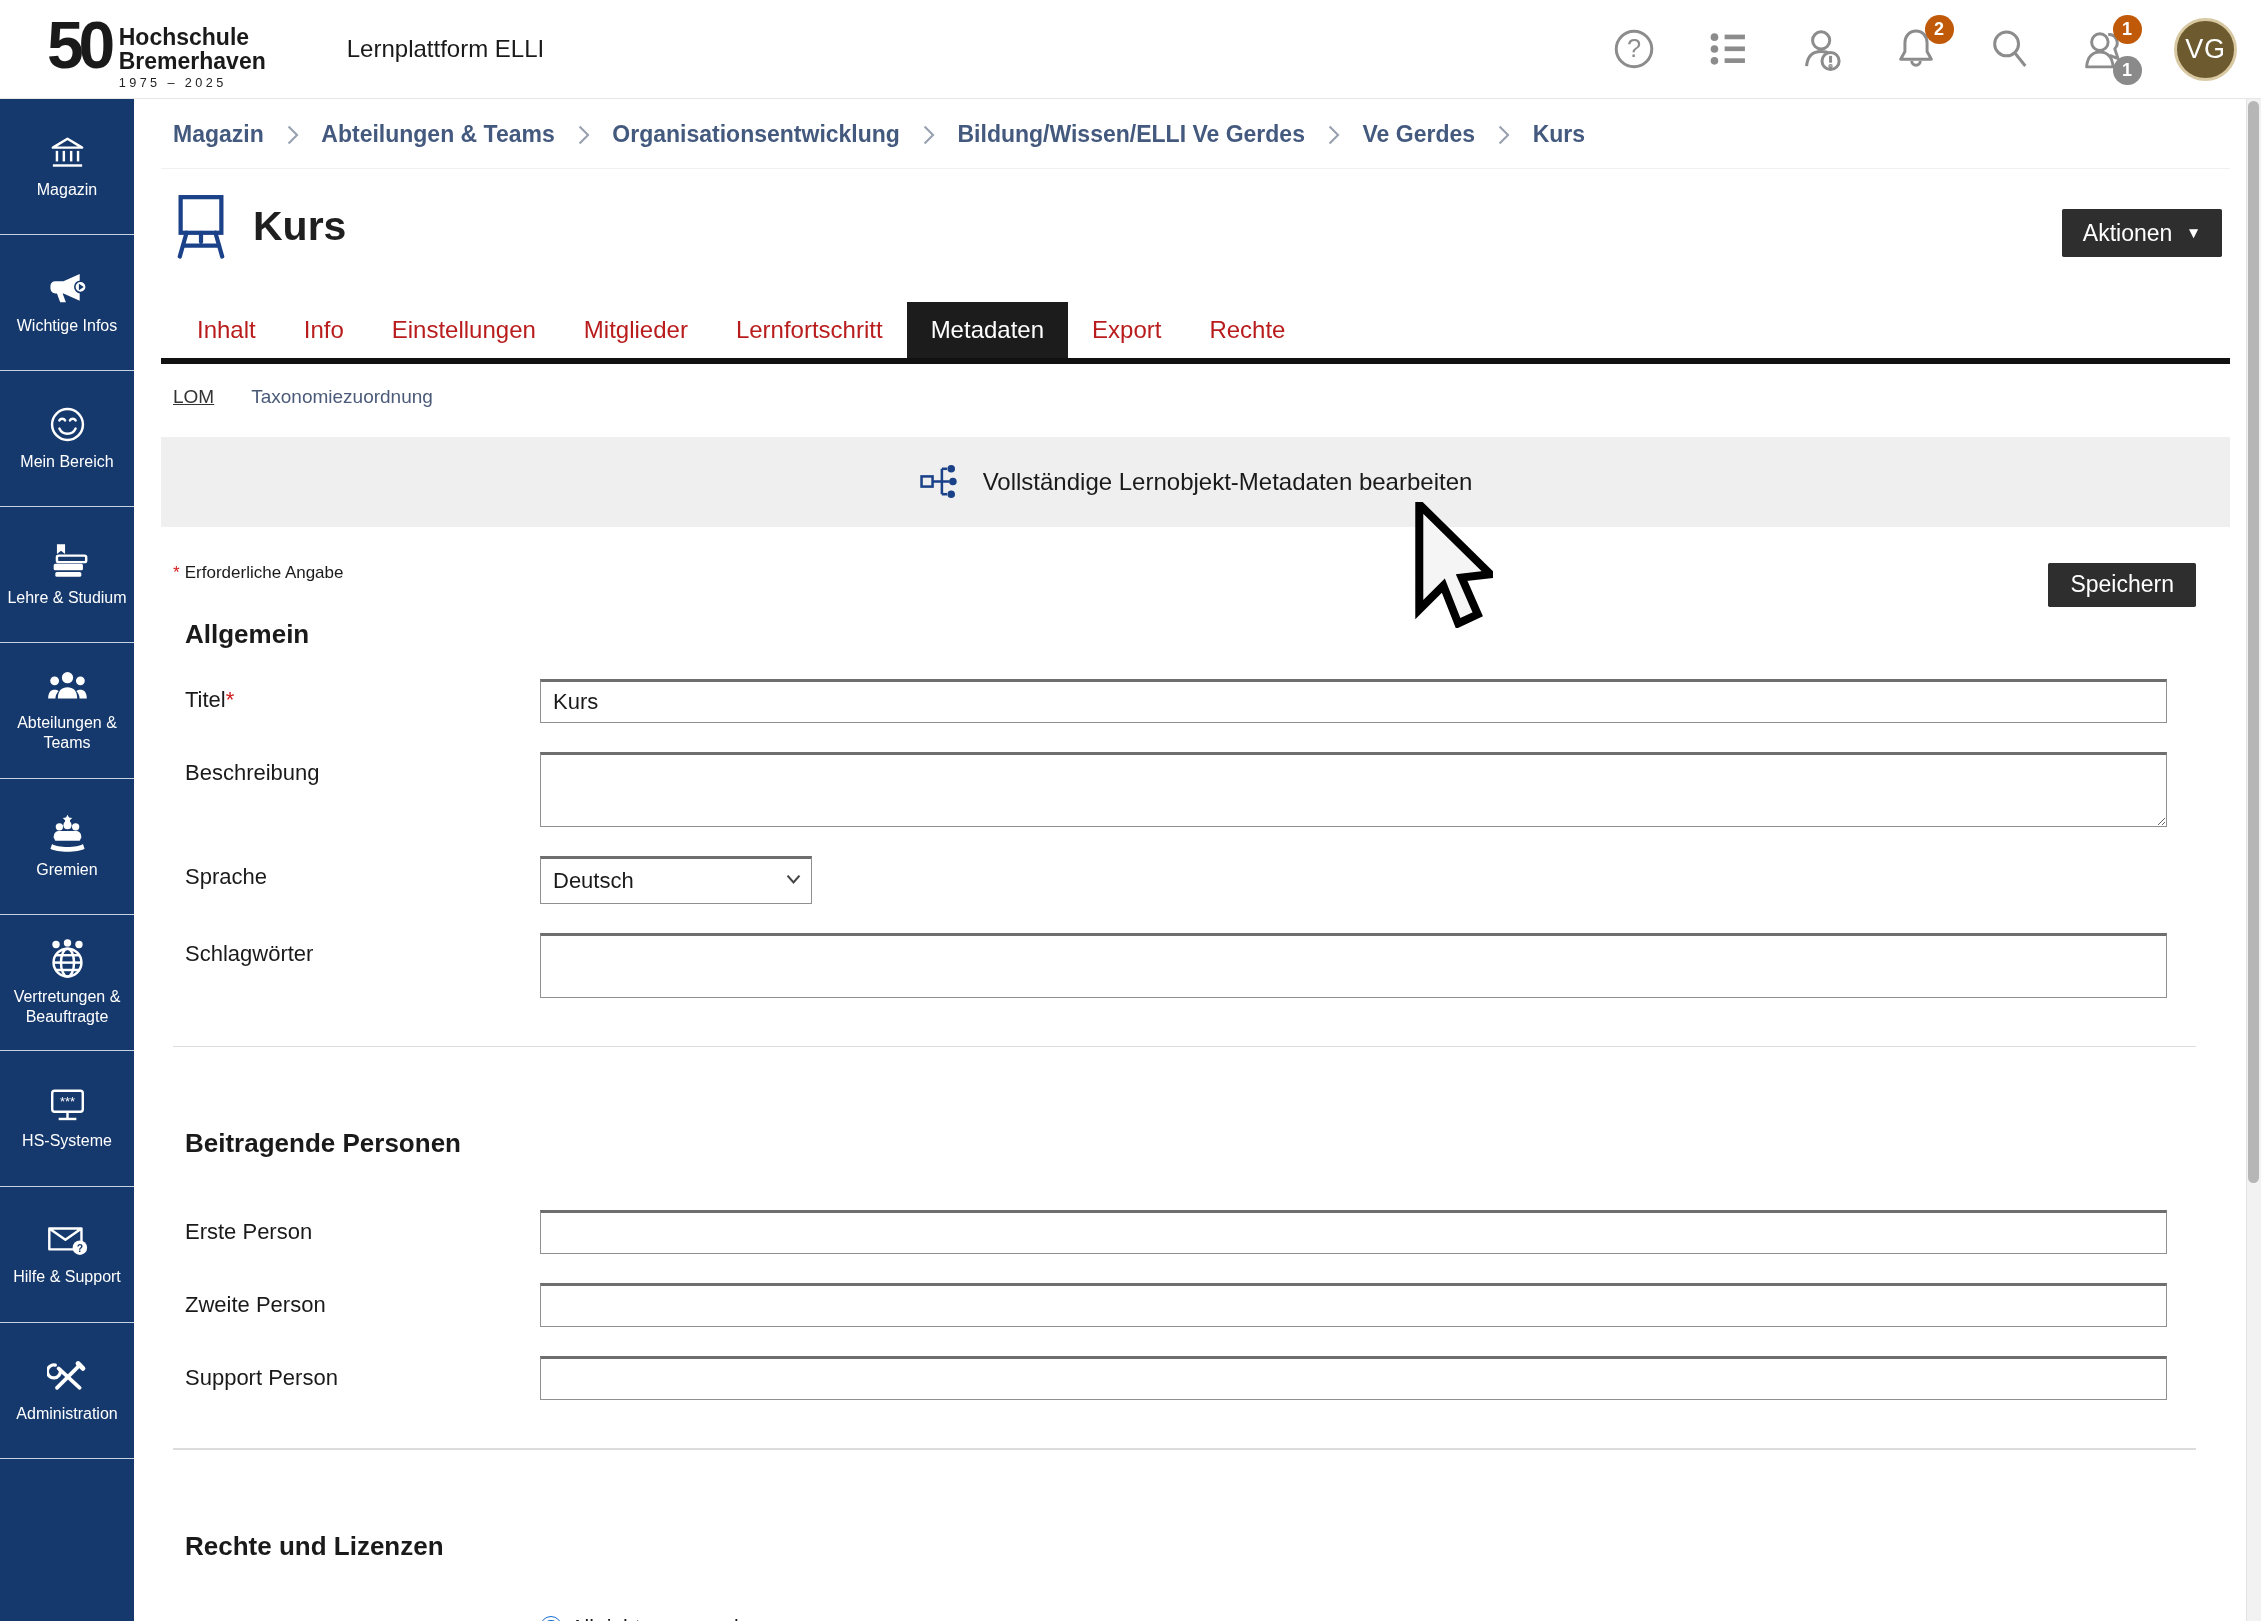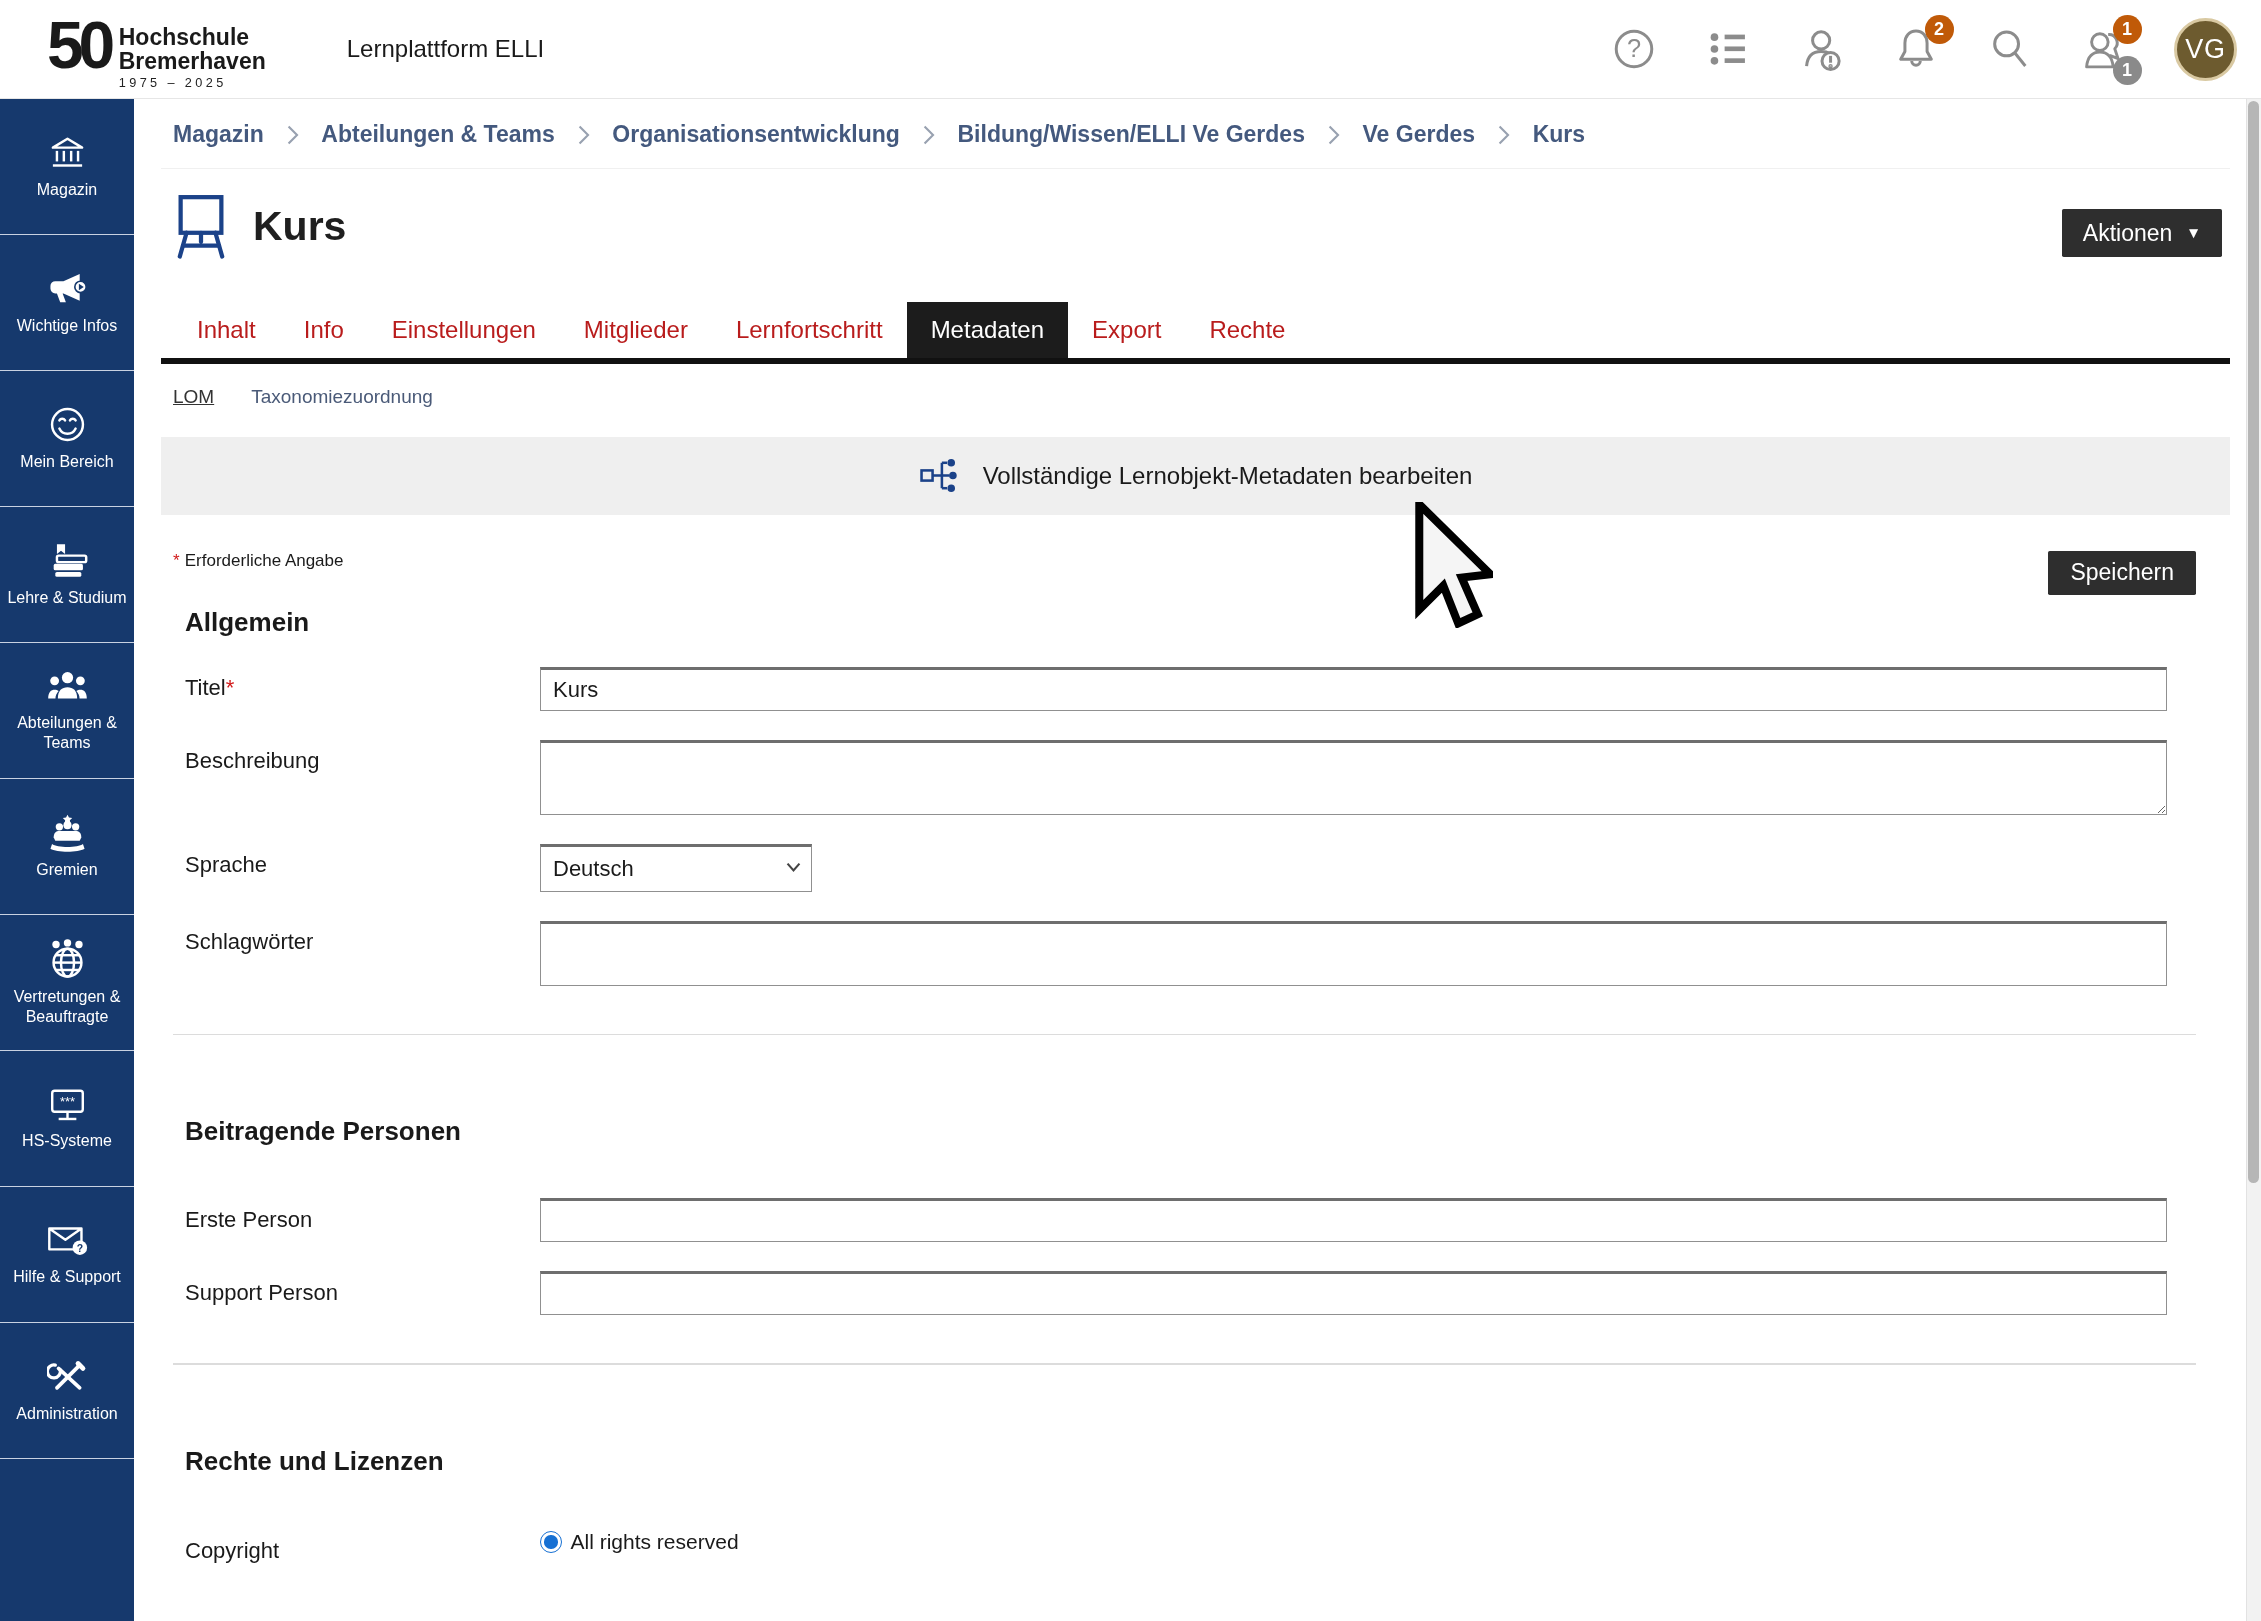--- a/index.html
+++ b/index.html
@@ -57,21 +57,21 @@
 
   
   .tabs { display:flex; margin-top:41px; border-bottom:6.8px solid #111; padding-left:12px; }
   .tab { font-size:24px; color:#b91c1c; padding:13.6px 24px; cursor:pointer; white-space:nowrap; }
   .tab.active { background:#1c1c1c; color:#fff; }
   .subtabs { display:flex; gap:37px; margin-top:22px; padding-left:12px; }
   .subtab { font-size:19px; color:#4a5a78; cursor:pointer; }
   .subtab.active { color:#333; text-decoration:underline; }
 
   
-  .banner { margin-top:29px; background:#efefef; height:78px; display:flex; align-items:center; justify-content:center; gap:25px; cursor:pointer; }
+  .banner { margin-top:29px; background:#efefef; height:90px; display:flex; align-items:center; justify-content:center; gap:25px; cursor:pointer; }
   .banner-label { font-size:24px; color:#1a1a1a; }
 
   
   .form-head { display:flex; align-items:flex-start; justify-content:space-between; margin-top:36px; padding-left:12px; padding-right:34px; }
   .required-note { font-size:17px; color:#1a1a1a; }
   .req-star { color:#d11a1a; margin-right:5.1px; }
   .save-btn { background:#2e2e2e; color:#fff; border:none; font-size:23px; padding:8.5px 22px; border-radius:1.7px; cursor:pointer; font-family:inherit; }
 
   .section-h { font-size:26px; font-weight:bold; margin-top:12px; padding-left:24px; }
   .section-h.later { margin-top:81px; }
@@ -401,20 +401,24 @@
 
       <div class="divider"></div>
 
       <div class="section-h later">Beitragende Personen</div>
 
       <div class="frow" style="margin-top:51px">
         <div class="flabel">Erste Person</div>
         <input class="ctl person" style="">
       </div>
       <div class="frow">
+        <div class="flabel">Zweite Person</div>
+        <input class="ctl person" style="">
+      </div>
+      <div class="frow">
         <div class="flabel">Support Person</div>
         <input class="ctl person" style="">
       </div>
 
       <div class="divider"></div>
 
       <div class="section-h later">Rechte und Lizenzen</div>
 
       <div class="frow" style="margin-top:53px">
         <div class="flabel">Copyright</div>

